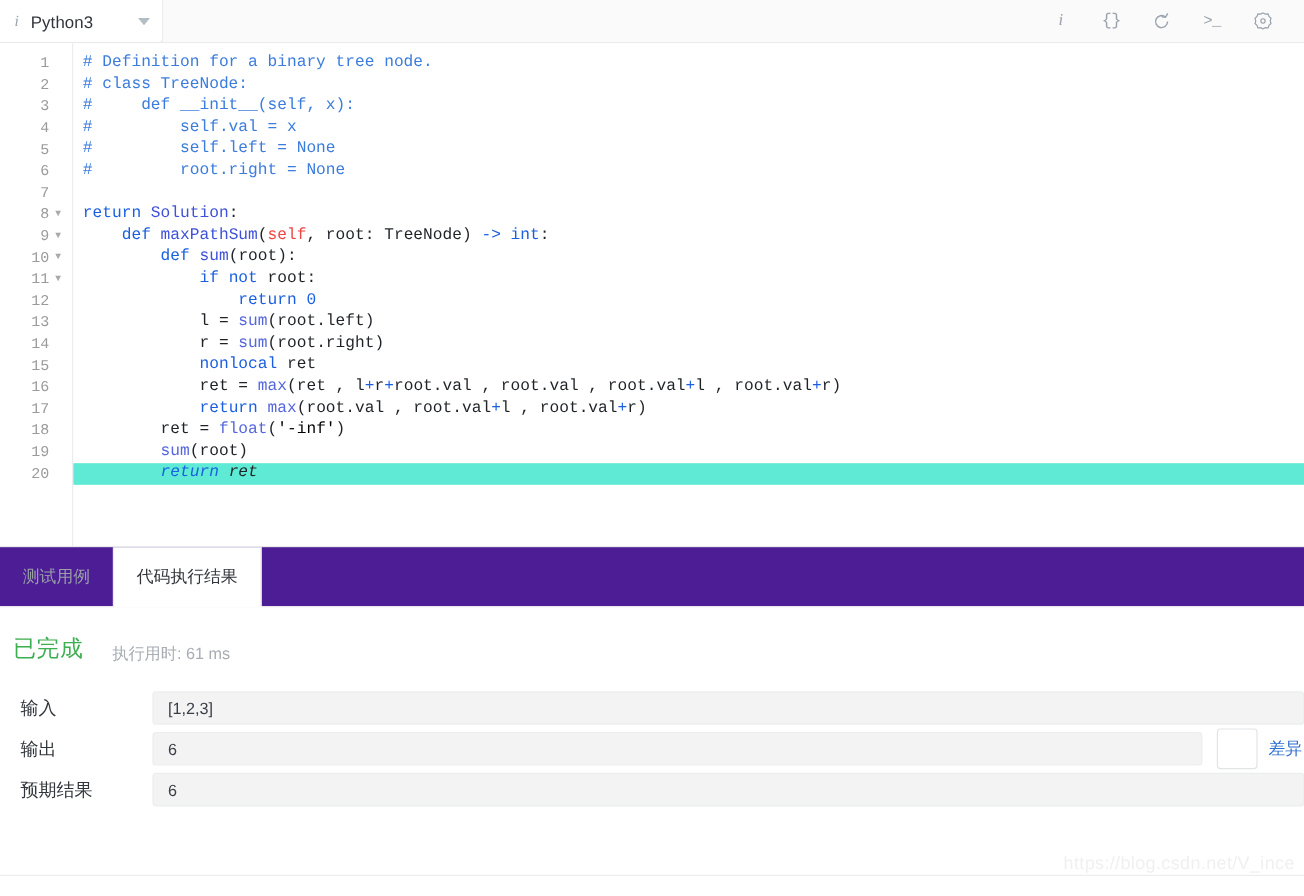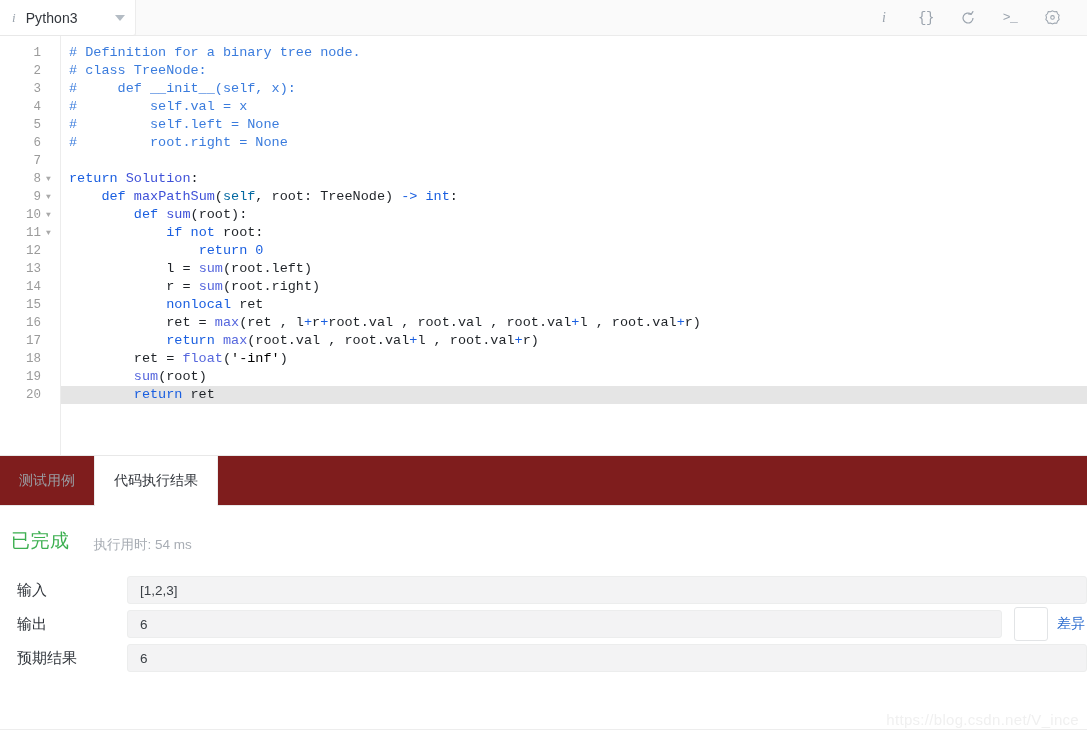--- a/index.html
+++ b/index.html
@@ -136,35 +136,35 @@
   }
   .code-row {
     height: 18px;
     line-height: 18px;
     white-space: pre;
     font-family: "Liberation Mono", monospace;
     font-size: 13.5px;
     color: #1f2328;
     padding-left: 8px;
   }
-  .code-row.active { background: #e5e5e5; }
+  .code-row.active { background: #5eead4; font-style: italic; }
   .tok-com { color: #3b7cdd; }
   .tok-kw  { color: #1a5fe0; }
   .tok-fn  { color: #3f51d8; }
   .tok-bi  { color: #5566dd; }
-  .tok-self{ color: #0369a1; }
+  .tok-self{ color: #ef4444; }
   .tok-str { color: #000000; }
   .tok-num { color: #1a5fe0; }
   .tok-op  { color: #1a5fe0; }
   .tok-pl  { color: #1f2328; }
 
   
   .tabstrip {
     height: 51px;
-    background: #7f1d1d;
+    background: #4c1d95;
     border-top: 1px solid #e8e8e8;
     border-bottom: 1px solid #e8e8e8;
     display: flex;
     align-items: stretch;
   }
   .tab {
     display: flex;
     align-items: center;
     justify-content: center;
     padding: 0 19px;
@@ -421,21 +421,21 @@
       </div>
       <div class="tab active">
         <span>代码执行结果</span>
       </div>
       <div class="tab-rest"></div>
     </div>
 
   <div class="result">
     <div class="status-row">
       <span class="status-text">已完成</span>
-      <span class="status-time">执行用时: 54 ms</span>
+      <span class="status-time">执行用时: 61 ms</span>
     </div>
 
     <div class="io-row">
       <div class="io-label">输入</div>
       <div class="io-field">[1,2,3]</div>
     </div>
 
     <div class="io-row">
       <div class="io-label">输出</div>
       <div class="io-field shortened">6</div>

